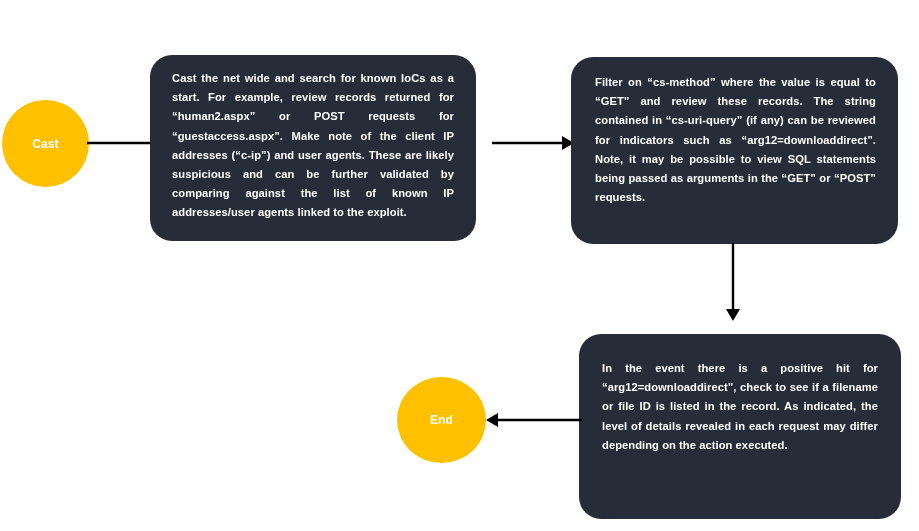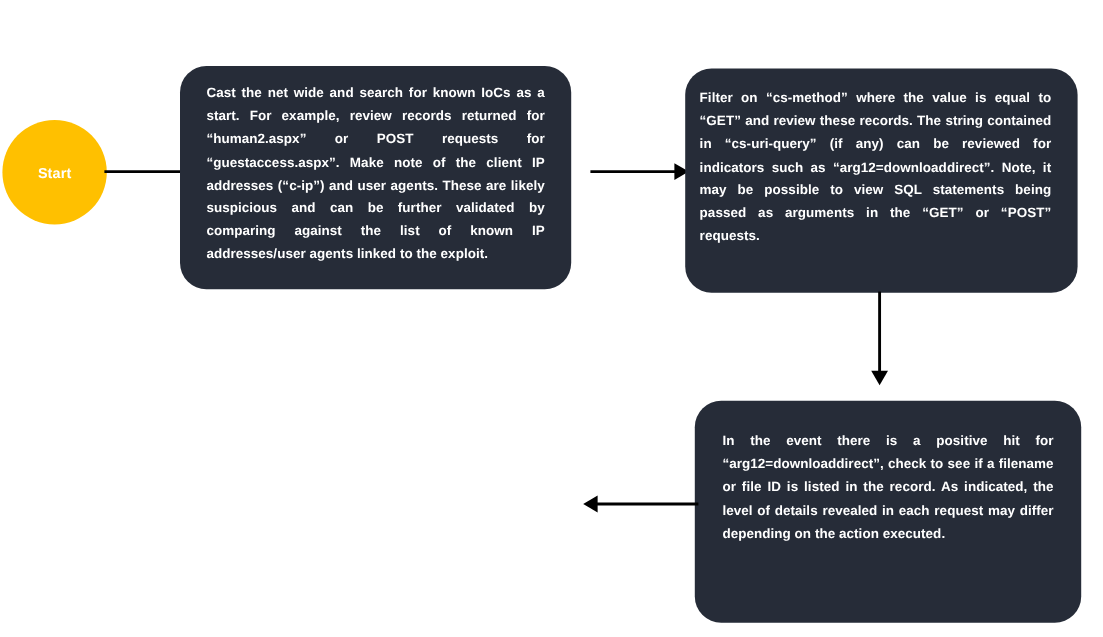--- a/index.html
+++ b/index.html
@@ -76,21 +76,21 @@
     height: 186px;
     padding: 14px 22px 14px 22px;
   }
   #box-ioc-search .box-text { width: 100%; }
 
   #box-filter-method {
     left: 571px;
     top: 57px;
     width: 327px;
     height: 187px;
-    padding: 16px 22px 14px 12px;
+    padding: 16px 22px 14px 24px;
   }
   #box-filter-method .box-text { width: 100%; }
 
   #box-positive-hit {
     left: 579px;
     top: 334px;
     width: 322px;
     height: 185px;
     padding: 25px 23px 14px 23px;
   }
@@ -108,21 +108,21 @@
   .connector polygon {
     fill: #000000;
   }
 </style>
 </head>
 <body>
 
 <div id="canvas">
 
   <div id="start-node" class="node-circle">
-    <span class="node-label">Start</span>
+    <span class="node-label">Cast</span>
   </div>
 
   <svg class="connector" id="connector-start-step1" style="left:87px; top:133px; width:84px; height:20px;" viewBox="0 0 84 20">
     <line x1="0" y1="10" x2="74" y2="10"></line>
     <polygon points="72,3 84,10 72,17"></polygon>
   </svg>
 
   <div id="box-ioc-search" class="node-box">
     <div class="box-text">Cast the net wide and search for known IoCs as a start. For example, review records returned for “human2.aspx” or POST requests for “guestaccess.aspx”. Make note of the client IP addresses (“c-ip”) and user agents. These are likely suspicious and can be further validated by comparing against the list of known IP addresses/user agents linked to the exploit.</div>
   </div>
@@ -143,14 +143,17 @@
 
   <div id="box-positive-hit" class="node-box">
     <div class="box-text">In the event there is a positive hit for “arg12=downloaddirect”, check to see if a filename or file ID is listed in the record. As indicated, the level of details revealed in each request may differ depending on the action executed.</div>
   </div>
 
   <svg class="connector" id="connector-step3-end" style="left:484px; top:410px; width:98px; height:20px;" viewBox="0 0 98 20">
     <line x1="98" y1="10" x2="12" y2="10"></line>
     <polygon points="14,3 2,10 14,17"></polygon>
   </svg>
 
+  <div id="end-node" class="node-circle">
+    <span class="node-label">End</span>
+  </div>
 
 </div>
 
 </body></html>

